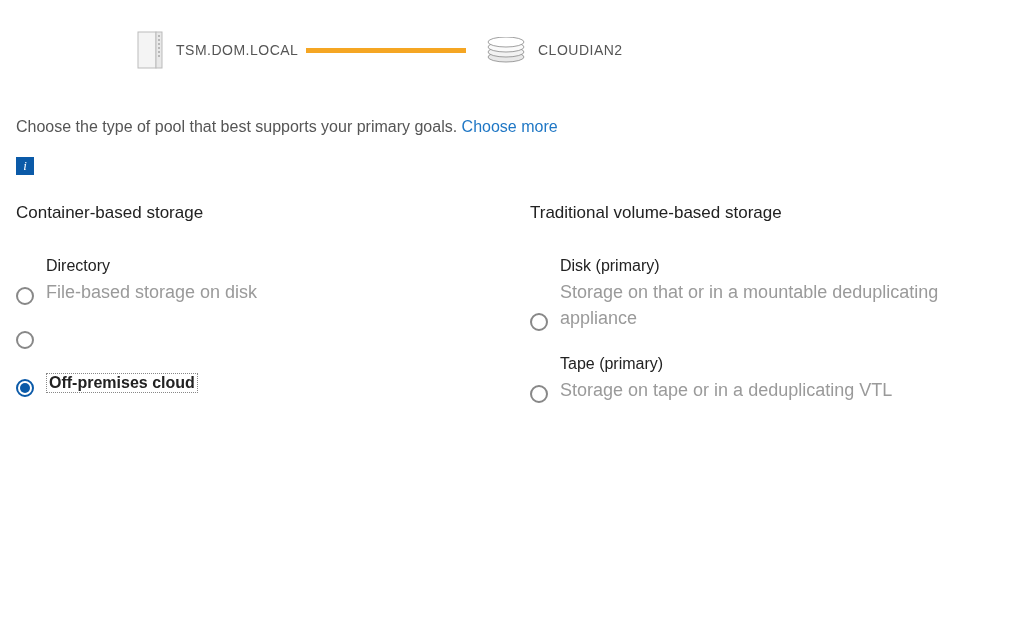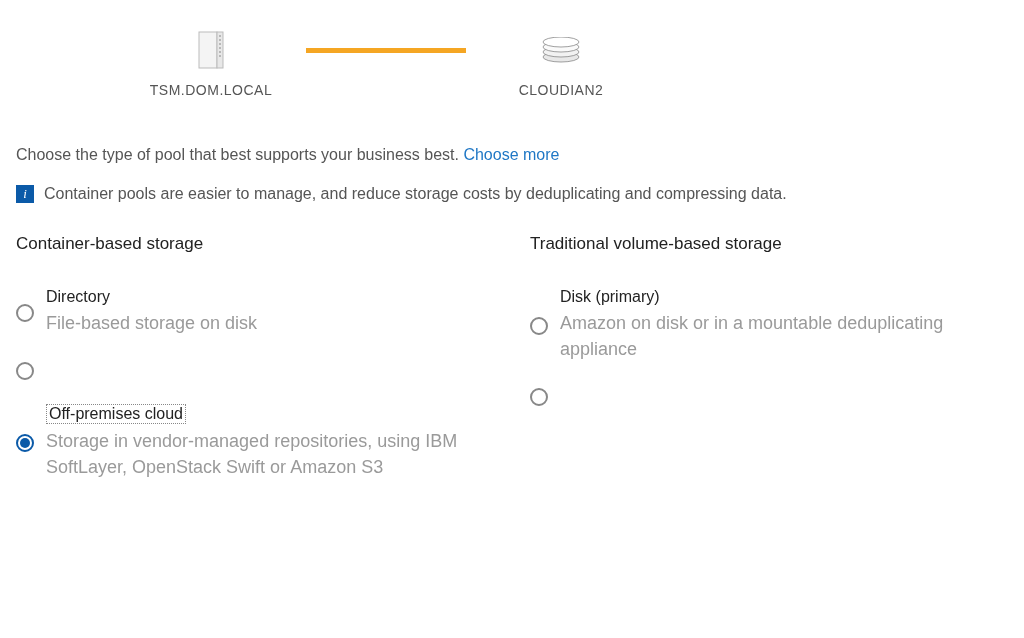--- a/index.html
+++ b/index.html
@@ -13,21 +13,21 @@
     }
     .topology {
       display: flex;
       align-items: flex-start;
       margin-left: 120px;
       margin-bottom: 48px;
       gap: 20px;
     }
     .node {
       display: flex;
-      flex-direction: column;
+      flex-direction: row;
       align-items: center;
       gap: 12px;
       width: 150px;
     }
     .node-icon {
       width: 40px;
       height: 40px;
       display: flex;
       align-items: center;
       justify-content: center;
@@ -87,21 +87,21 @@
       flex: 1;
     }
     .col-header {
       font-size: 17px;
       color: #222;
       margin-bottom: 34px;
       font-weight: normal;
     }
     .option {
       display: flex;
-      align-items: center;
+      align-items: flex-end;
       gap: 12px;
       margin-bottom: 24px;
       cursor: pointer;
     }
     .radio {
       width: 18px;
       height: 18px;
       border: 2px solid #888;
       border-radius: 50%;
       flex-shrink: 0;
@@ -125,20 +125,21 @@
     .option-body {}
     .option-title {
       font-size: 16px;
       color: #222;
       margin-bottom: 4px;
       display: inline-block;
     }
     .focus-box {
       border: 1px dotted #888;
       padding: 0 2px;
+      font-weight: bold;
     }
     .option-desc {
       font-size: 18px;
       color: #9a9a9a;
       line-height: 1.45;
       max-width: 420px;
     }
   </style>
 </head>
 <body>
@@ -167,50 +168,50 @@
         <ellipse cx="20" cy="15" rx="18" ry="5" fill="#f2f2f2" stroke="#888" stroke-width="0.8"></ellipse>
         <ellipse cx="20" cy="10" rx="18" ry="5" fill="#fafafa" stroke="#888" stroke-width="0.8"></ellipse>
         <ellipse cx="20" cy="5" rx="18" ry="5" fill="#ffffff" stroke="#888" stroke-width="0.8"></ellipse>
       </svg>
     </div>
     <div class="node-label">CLOUDIAN2</div>
   </div>
 </div>
 
 <div class="intro">
-  <span>Choose the type of pool that best supports your business best. </span><a href="#">Choose more</a>
+  <span>Choose the type of pool that best supports your primary goals. </span><a href="#">Choose more</a>
 </div>
 
 <div class="info-row">
   <div class="info-icon">i</div>
-  <div>Container pools are easier to manage, and reduce storage costs by deduplicating and compressing data.</div>
 </div>
 
 <div class="columns">
   <div class="col">
     <h3 class="col-header">Container-based storage</h3>
     <div id="container-options">
         <div class="option">
           <div class="radio"></div>
           <div class="option-body"><div class="option-title">Directory</div><div class="option-desc">File-based storage on disk</div></div>
         </div>
         <div class="option">
           <div class="radio"></div>
         </div>
         <div class="option">
           <div class="radio selected"></div>
-          <div class="option-body"><div class="option-title focus-box">Off-premises cloud</div><div class="option-desc">Storage in vendor-managed repositories, using IBM SoftLayer, OpenStack Swift or Amazon S3</div></div>
+          <div class="option-body"><div class="option-title focus-box">Off-premises cloud</div></div>
         </div>
       </div>
   </div>
   <div class="col">
     <h3 class="col-header">Traditional volume-based storage</h3>
     <div id="traditional-options">
         <div class="option">
           <div class="radio"></div>
-          <div class="option-body"><div class="option-title">Disk (primary)</div><div class="option-desc">Amazon on disk or in a mountable deduplicating appliance</div></div>
-        </div>
-        <div class="option">
-          <div class="radio"></div>
+          <div class="option-body"><div class="option-title">Disk (primary)</div><div class="option-desc">Storage on that or in a mountable deduplicating appliance</div></div>
+        </div>
+        <div class="option">
+          <div class="radio"></div>
+          <div class="option-body"><div class="option-title">Tape (primary)</div><div class="option-desc">Storage on tape or in a deduplicating VTL</div></div>
         </div>
       </div>
   </div>
 </div>
 
 </body></html>

